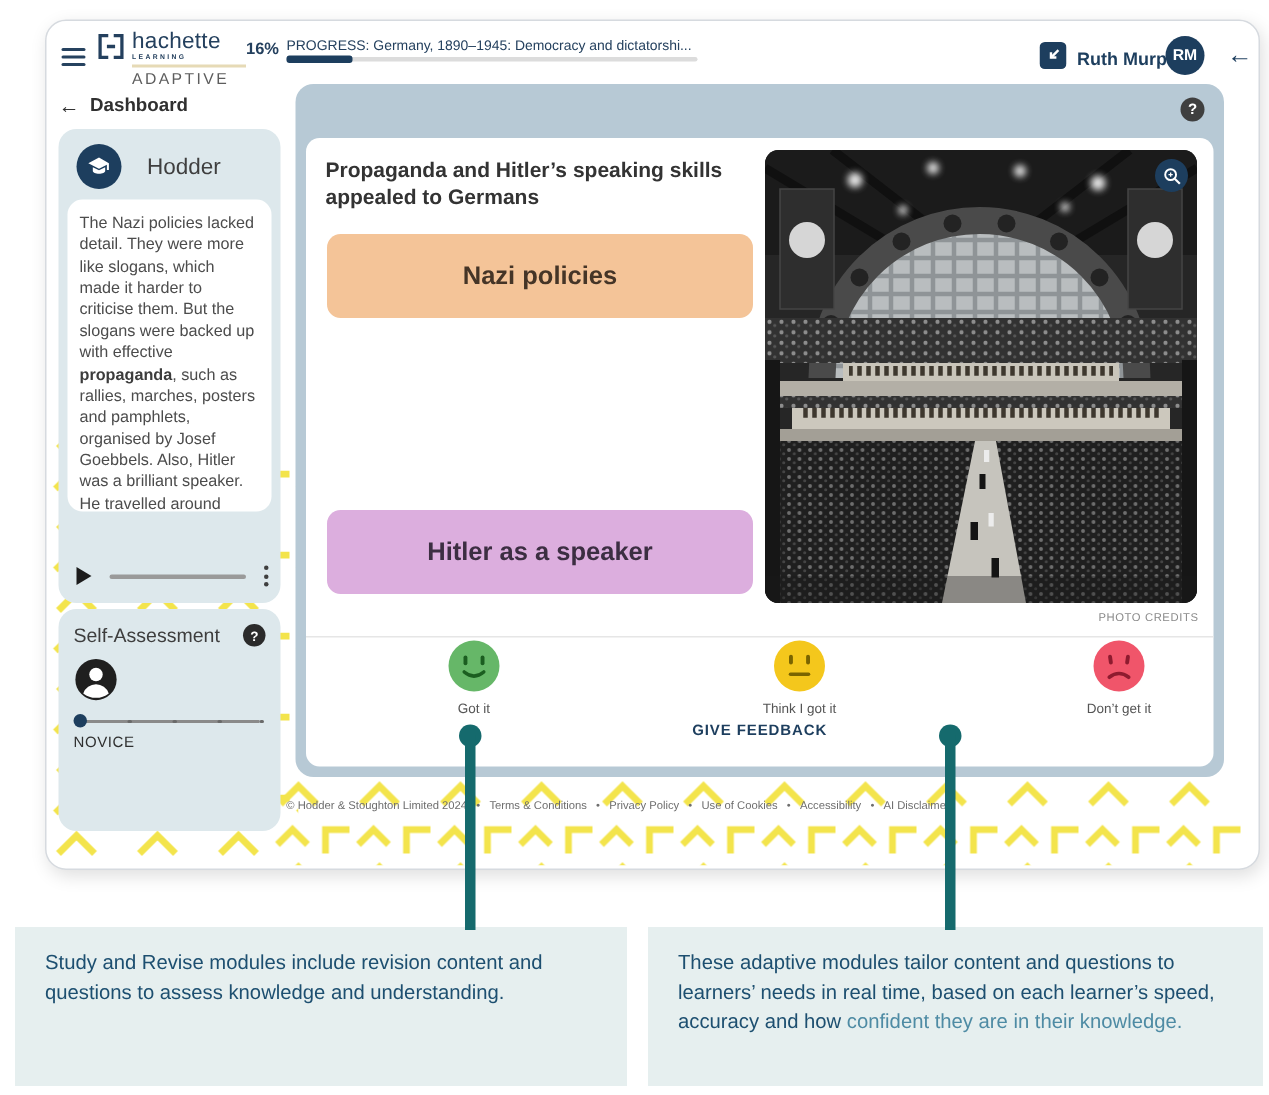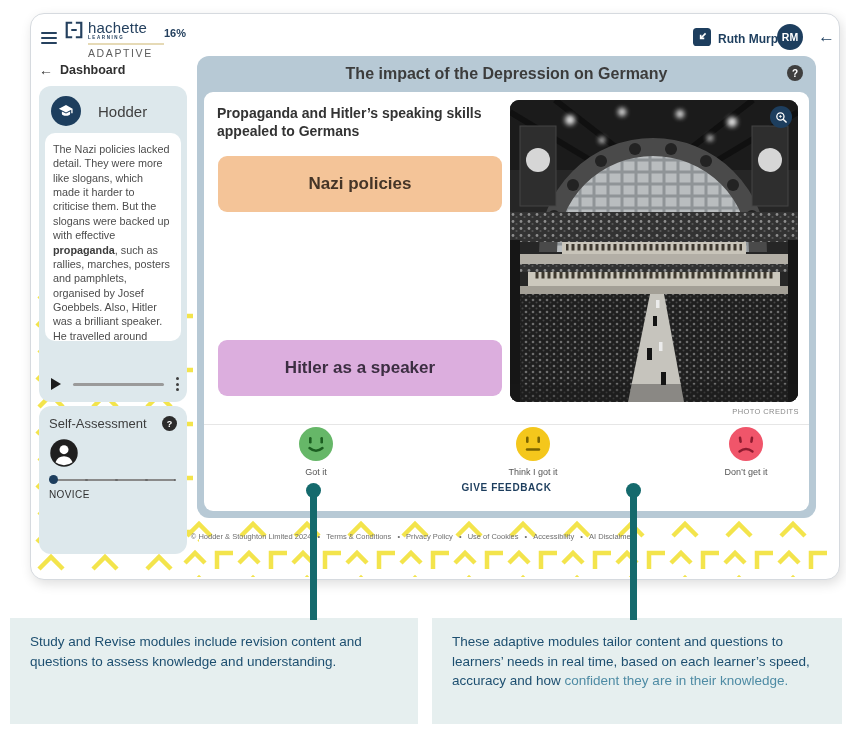--- a/index.html
+++ b/index.html
@@ -11,21 +11,21 @@
   .window{position:absolute;left:30px;top:13px;width:808px;height:565px;background:#fff;
           border:1px solid #d6dadf;border-radius:14px;box-shadow:2px 4px 12px rgba(0,0,0,.13);overflow:hidden;}
 
   
   .doodles{position:absolute;z-index:1;pointer-events:none;}
 
   
   .hamburger{left:10px;top:18px;width:16px;height:12px;display:flex;flex-direction:column;justify-content:space-between;cursor:pointer;z-index:4;}
   .hamburger i{display:block;height:2px;background:#26425f;border-radius:1px;}
   .brand{left:33px;top:6px;z-index:4;}
-  .brand-row{display:flex;align-items:center;}
+  .brand-row{display:flex;align-items:flex-end;}
   .brand-name{margin-left:4px;line-height:1;}
   .brand-name .nm{font-size:15px;color:#24405e;font-weight:500;letter-spacing:.2px;}
   .brand-name .tg{font-size:4.5px;color:#24405e;font-weight:700;letter-spacing:1.6px;margin-top:1px;}
   .brand-underline{width:76px;height:2px;background:#e6dab6;margin:2px 0 2px 24px;}
   .brand-product{margin-left:24px;font-size:10.5px;color:#5d5d5d;letter-spacing:1.6px;}
   .back-row{left:8px;top:49px;display:flex;align-items:center;z-index:4;cursor:pointer;}
   .back-arrow{font-size:14px;color:#333;margin-right:7px;line-height:1;}
   .back-label{font-size:12.5px;font-weight:700;color:#303030;}
 
   .progress-pct{left:133px;top:13px;font-size:11px;font-weight:700;color:#24405e;z-index:4;}
@@ -153,20 +153,26 @@
       </div>
       <div class="brand-underline"></div>
       <div class="brand-product">ADAPTIVE</div>
     </div>
     <div class="abs back-row">
       <span class="back-arrow">←</span>
       <span class="back-label">Dashboard</span>
     </div>
 
     <div class="abs progress-pct">16%</div>
+    <div class="abs progress-wrap">
+      <div class="progress-label">PROGRESS: Germany, 1890–1945: Democracy and dictatorshi...</div>
+      <div class="progress-track">
+        <div class="progress-fill"></div>
+      </div>
+    </div>
 
     <div class="abs exit-icon">
       <svg width="18" height="18" viewBox="0 0 20 20">
         <rect width="20" height="20" rx="4" fill="#1d3e5e"></rect>
         <path d="M14 6 L8.5 11.5" stroke="#fff" stroke-width="1.8" fill="none"></path>
         <path d="M8.5 7.5 V11.5 H12.5" stroke="#fff" stroke-width="1.8" fill="none"></path>
       </svg>
     </div>
     <div class="abs user-name">Ruth Murphy</div>
     <div class="abs avatar">RM</div>
@@ -213,21 +219,20 @@
         <div class="sp-tick" style="left:36px;"></div>
         <div class="sp-tick" style="left:66px;"></div>
         <div class="sp-tick" style="left:96px;"></div>
         <div class="sp-tick" style="left:124px;"></div>
         <div class="sp-thumb"></div>
       </div>
       <div class="sp-level">NOVICE</div>
     </div>
 
     <div class="abs module">
-      <div class="module-title">The impact of the Depression on Germany</div>
       <div class="module-help">?</div>
       <div class="module-content">
 
         <div class="lesson-heading">Propaganda and Hitler’s speaking skills appealed to Germans</div>
 
         <div class="concept-card card-top">Nazi policies</div>
 
 
         <div class="concept-card card-bottom">Hitler as a speaker</div>
 

